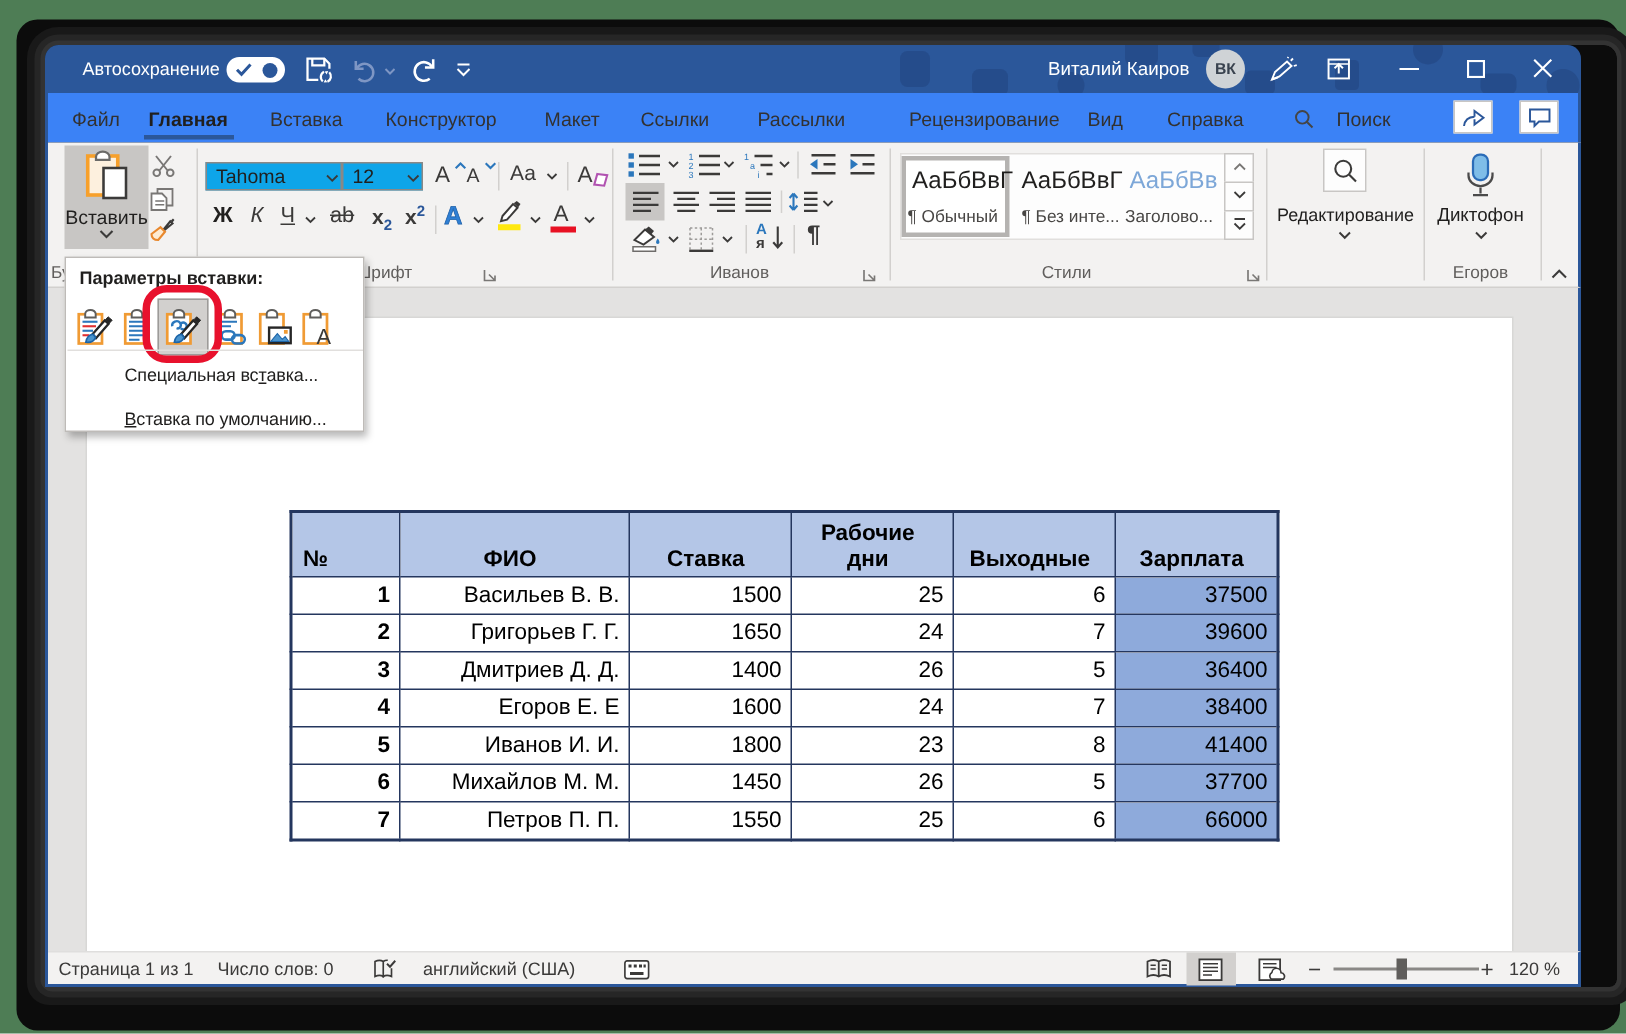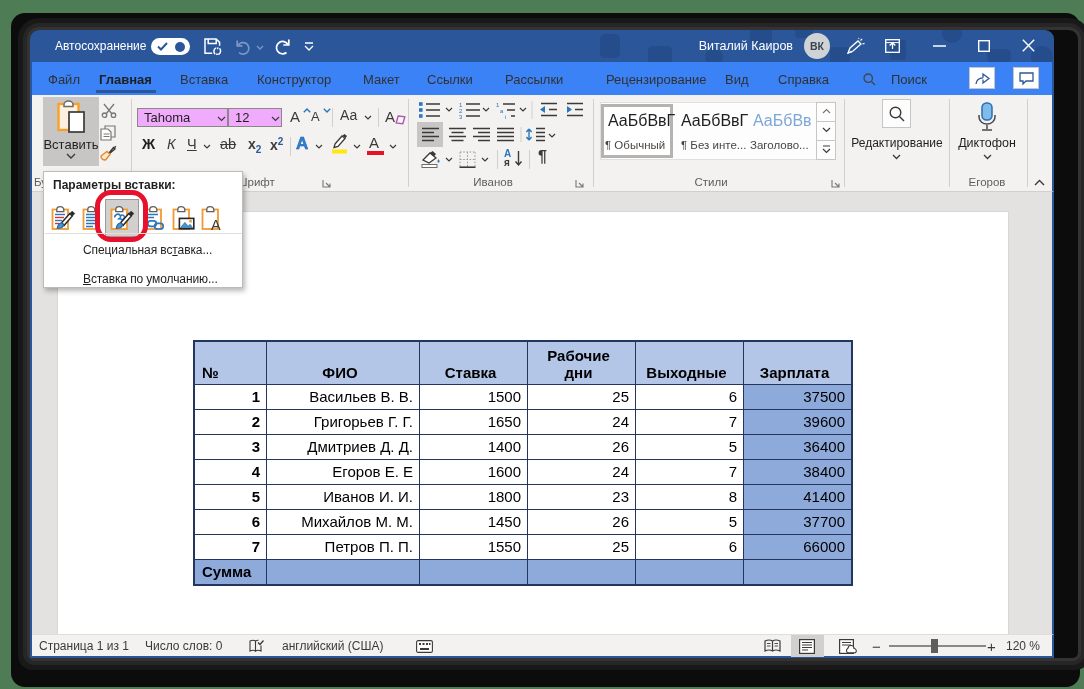--- a/index.html
+++ b/index.html
@@ -11,21 +11,21 @@
   #titlebar{left:0;top:0;width:1024px;height:32px;background:#2b579a;border-radius:9px 9px 0 0;overflow:hidden;}
   #menubar{left:0;top:32px;width:1024px;height:33px;background:#3b82f6;border-left:1px solid #2b579a;border-right:2px solid #2b579a;box-sizing:border-box;}
   #ribbon{left:0;top:65px;width:1024px;height:97px;background:#f3f2f1;border-left:1px solid #2b579a;border-right:2px solid #2b579a;border-bottom:1px solid #d2d0ce;box-sizing:border-box;}
   #docarea{left:0;top:162px;width:1024px;height:442px;background:#e3e2e1;border-left:1px solid #2b579a;border-right:2px solid #2b579a;box-sizing:border-box;overflow:hidden;}
   #statusbar{left:0;top:604px;width:1024px;height:24px;background:#f3f2f1;border-left:1px solid #2b579a;border-right:2px solid #2b579a;border-bottom:2px solid #2b579a;border-top:1px solid #dfdedd;box-sizing:border-box;}
   .tbtxt{color:#fff;font-size:12.5px;line-height:32px;white-space:nowrap;}
   .mtab{font-size:13px;color:#323130;line-height:32px;white-space:nowrap;}
   .glabel{font-size:11.5px;color:#605e5c;white-space:nowrap;}
   .sep{background:#d2d0ce;width:1px;}
   svg{display:block;overflow:visible;}
-  .combo{background:#f0abfc;border:1px solid #8a8886;box-sizing:border-box;font-size:13px;color:#201f1e;}
+  .combo{background:#0ea5e9;border:1px solid #8a8886;box-sizing:border-box;font-size:13px;color:#201f1e;}
   .stxt{font-size:12px;color:#3b3a39;line-height:23px;white-space:nowrap;}
   #dtable{border-collapse:collapse;font-size:15px;color:#000;table-layout:fixed;}
   #dtable td{border:1px solid #24365e;text-align:right;padding:0 6px 0 0;height:24px;white-space:nowrap;overflow:hidden;}
   #dtable{border:2px solid #24365e;}
   #dtable tr.hd td{background:#b4c6e7;font-weight:bold;text-align:center;vertical-align:bottom;height:38.5px;padding-bottom:3px;line-height:17px;}
   #dtable td.b{font-weight:bold;}
   #dtable td.z{background:#8eaadb;}
   #dtable tr.sum td{background:#8eaadb;}
 </style>
 </head>
@@ -431,28 +431,20 @@
             <td>5</td>
             <td class="z">37700</td>
           </tr>
       <tr>
             <td class="b">7</td>
             <td>Петров П. П.</td>
             <td>1550</td>
             <td>25</td>
             <td>6</td>
             <td class="z">66000</td>
-          </tr>
-      <tr class="sum">
-            <td style="text-align:left;padding-left:7px;font-weight:bold;">Сумма</td>
-            <td></td>
-            <td></td>
-            <td></td>
-            <td></td>
-            <td></td>
           </tr>
     </tbody>
       </table>
   </div>
   <div class="a" style="left:0;top:32px;width:2px;height:596px;background:#2b579a;z-index:40;"></div>
   <div id="statusbar" class="a">
     <div class="a stxt" style="left:8px;top:0;">Страница 1 из 1</div>
     <div class="a stxt" style="left:114px;top:0;">Число слов: 0</div>
     <svg class="a" style="left:218px;top:4px;" width="15" height="14" viewBox="0 0 15 14">
       <path d="M1 2 c2-1 4-1 5.5 0 v10 c-1.5-1-3.5-1-5.5 0 z M12 6.5 v5.5 c-2-1-4-1-5.5 0 v-10 c1-0.7 2-0.9 3-0.8" fill="none" stroke="#3b3a39" stroke-width="1.1"></path>

